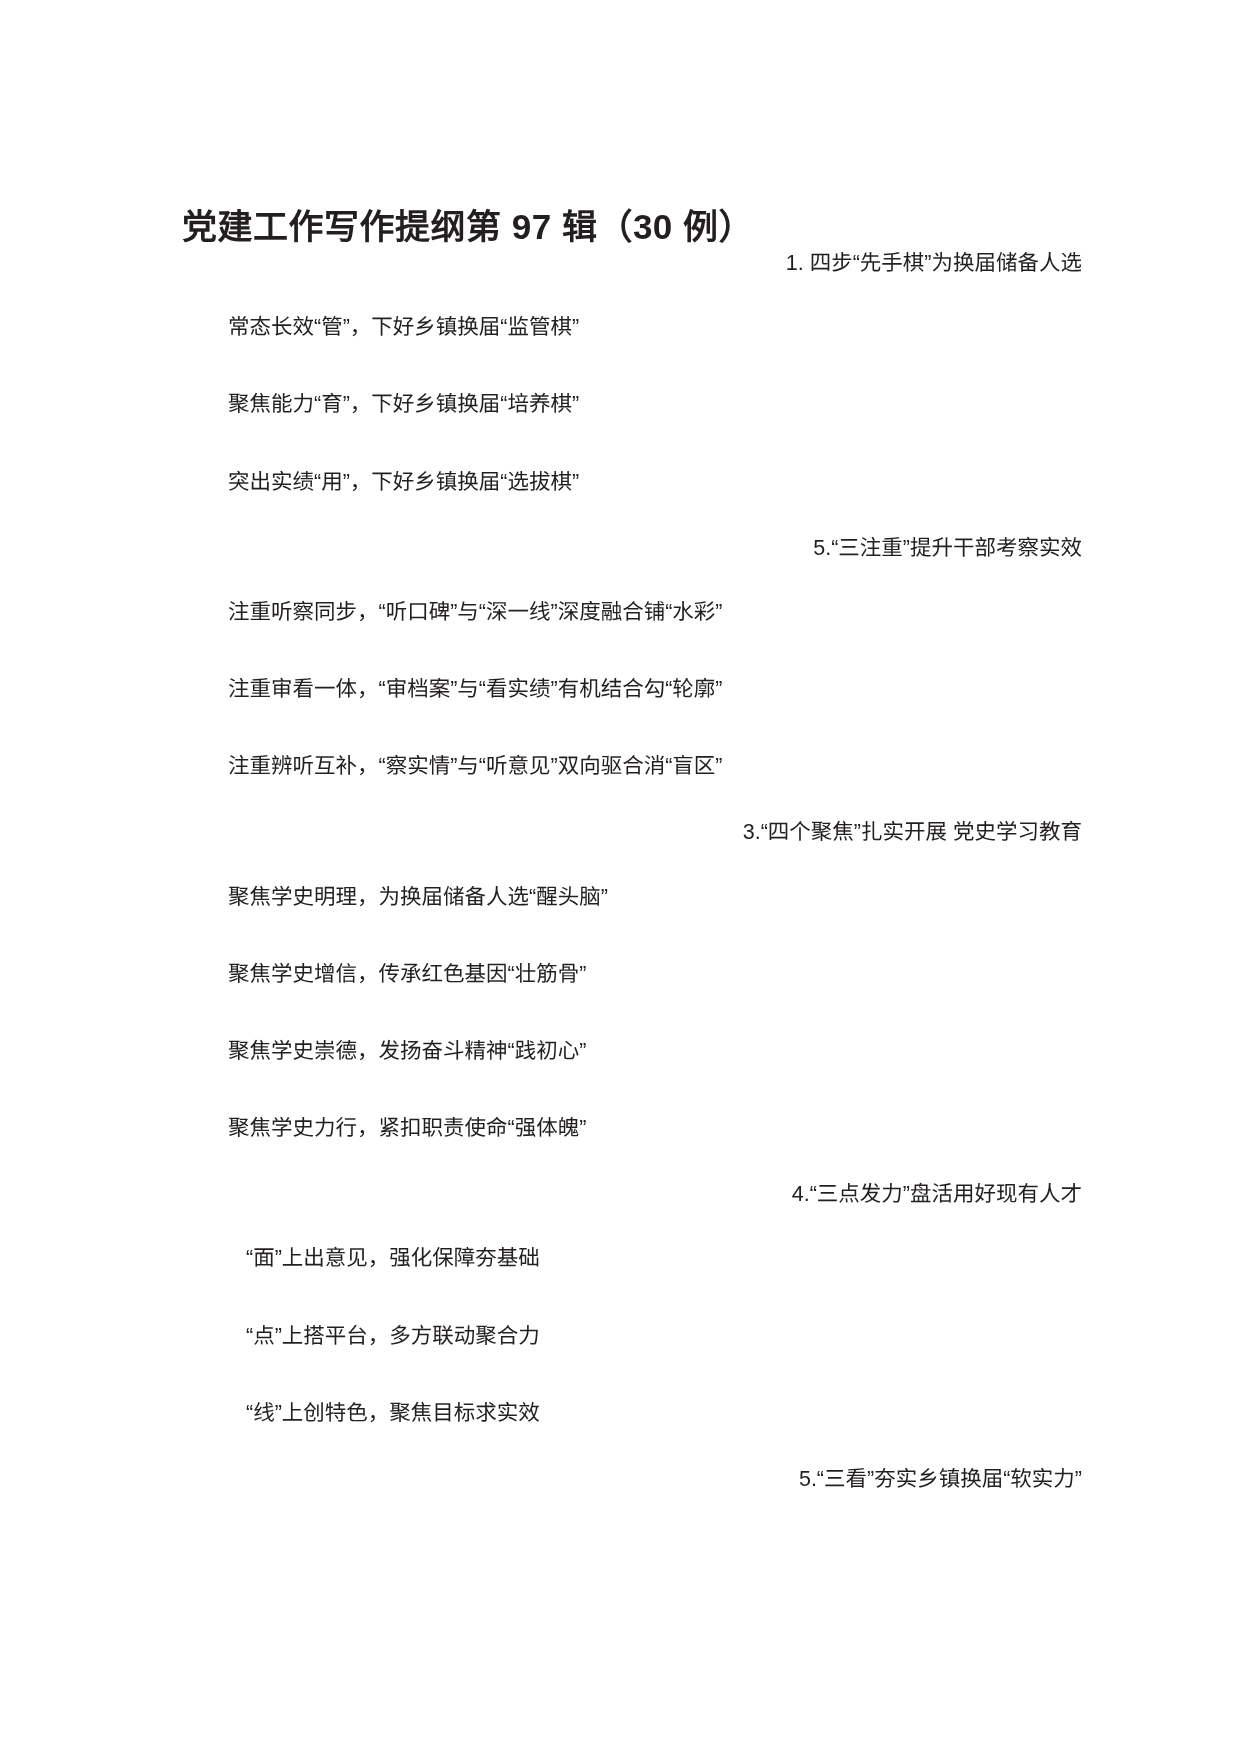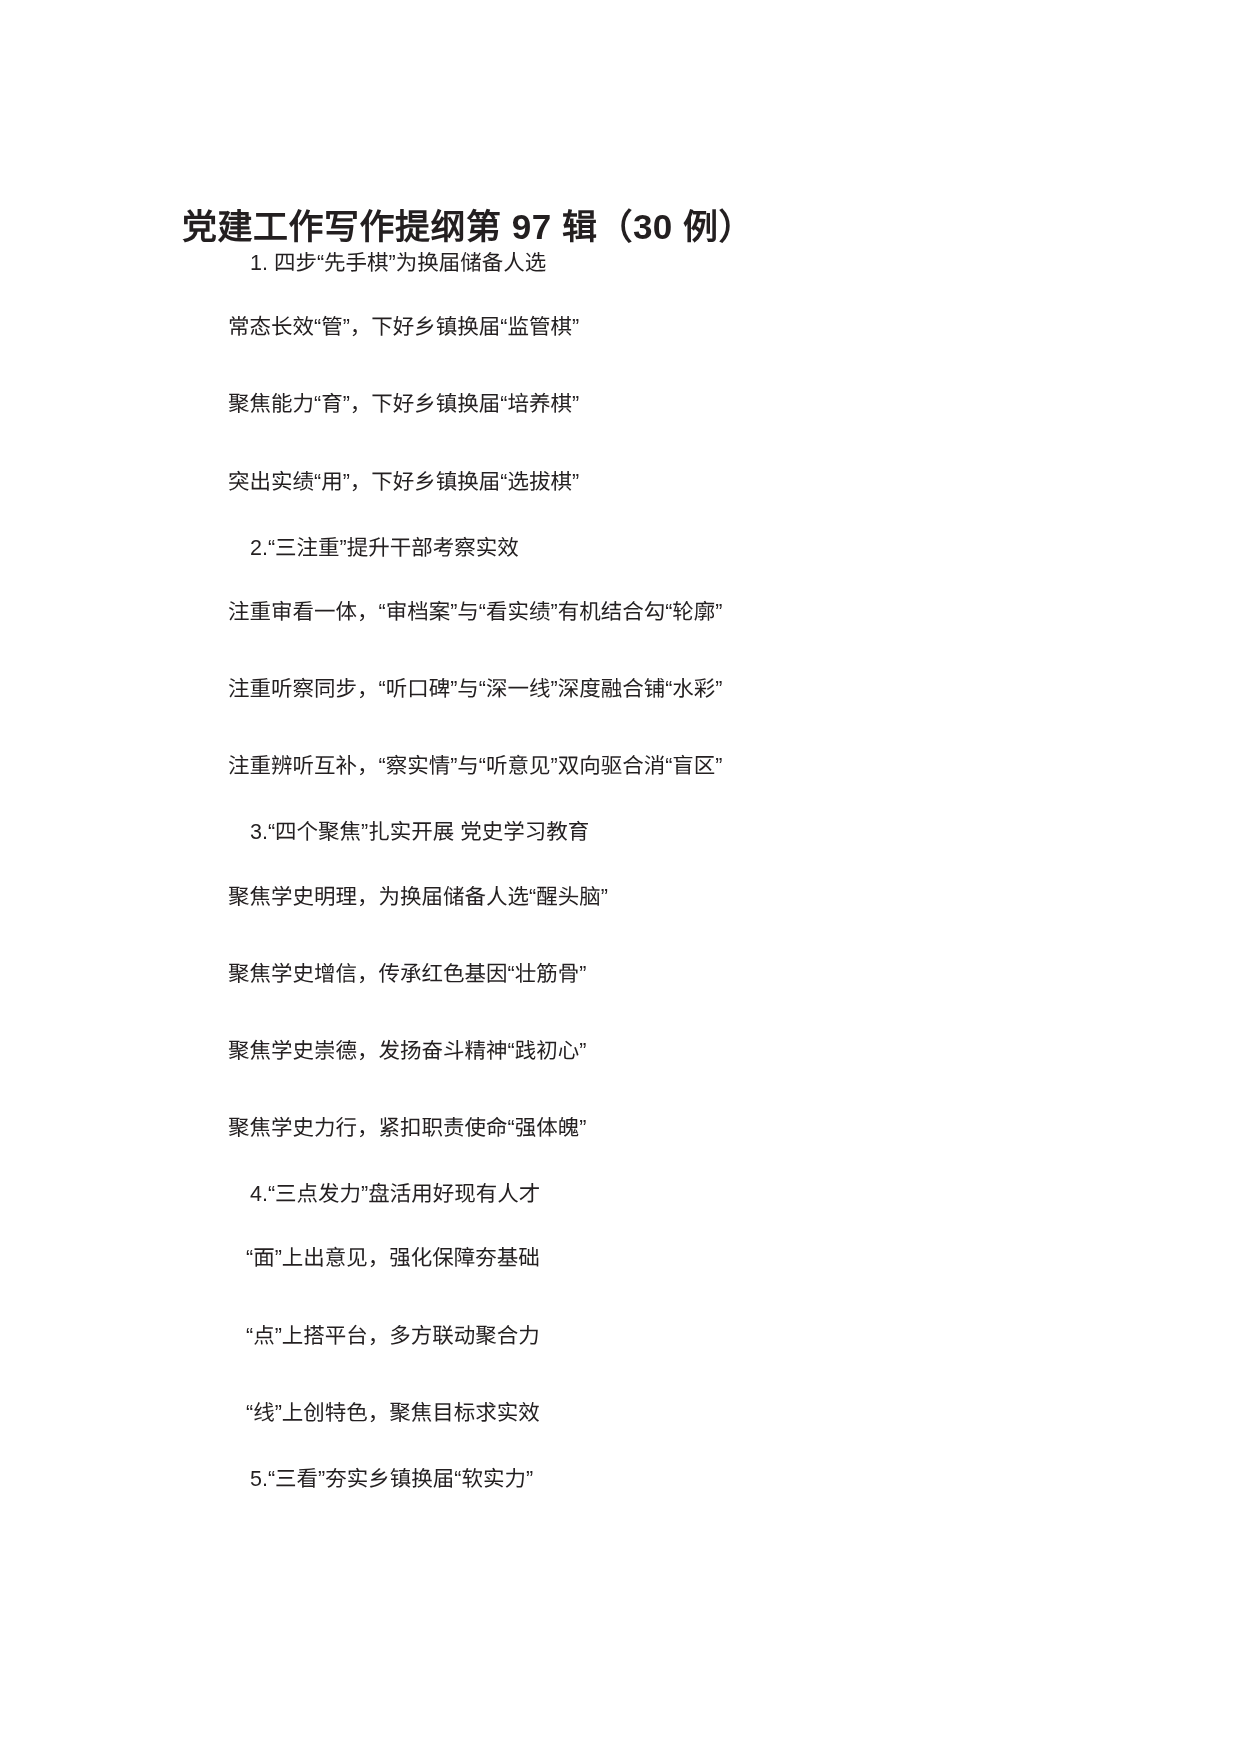--- a/index.html
+++ b/index.html
@@ -39,25 +39,26 @@
     width: 900px;
   }
   .line {
     font-size: 21.5px;
     line-height: 1.45;
     color: #231f20;
     white-space: nowrap;
   }
   
   .line.heading {
-    margin-left: 68px;
+    margin-left: 52px;
     margin-top: 0px;
     margin-bottom: 0px;
     padding-top: 12px;
     padding-bottom: 10px;
+    text-align: right;
   }
   
   .line.sub {
     margin-left: 46px;
     padding-top: 23px;
     padding-bottom: 23px;
   }
   .line.sub.indent {
     margin-left: 64px;
   }
@@ -68,23 +69,23 @@
 <div class="page">
 
   <h1 class="doc-title">党建工作写作提纲第 97 辑（30 例）</h1>
 
   <div class="body-block">
 
   <div class="line heading">1. 四步“先手棋”为换届储备人选</div>
       <div class="line sub">常态长效“管”，下好乡镇换届“监管棋”</div>
       <div class="line sub">聚焦能力“育”，下好乡镇换届“培养棋”</div>
       <div class="line sub">突出实绩“用”，下好乡镇换届“选拔棋”</div>
-      <div class="line heading">2.“三注重”提升干部考察实效</div>
+      <div class="line heading">5.“三注重”提升干部考察实效</div>
+      <div class="line sub">注重听察同步，“听口碑”与“深一线”深度融合铺“水彩”</div>
       <div class="line sub">注重审看一体，“审档案”与“看实绩”有机结合勾“轮廓”</div>
-      <div class="line sub">注重听察同步，“听口碑”与“深一线”深度融合铺“水彩”</div>
       <div class="line sub">注重辨听互补，“察实情”与“听意见”双向驱合消“盲区”</div>
       <div class="line heading">3.“四个聚焦”扎实开展 党史学习教育</div>
       <div class="line sub">聚焦学史明理，为换届储备人选“醒头脑”</div>
       <div class="line sub">聚焦学史增信，传承红色基因“壮筋骨”</div>
       <div class="line sub">聚焦学史崇德，发扬奋斗精神“践初心”</div>
       <div class="line sub">聚焦学史力行，紧扣职责使命“强体魄”</div>
       <div class="line heading">4.“三点发力”盘活用好现有人才</div>
       <div class="line sub indent">“面”上出意见，强化保障夯基础</div>
       <div class="line sub indent">“点”上搭平台，多方联动聚合力</div>
       <div class="line sub indent">“线”上创特色，聚焦目标求实效</div>

